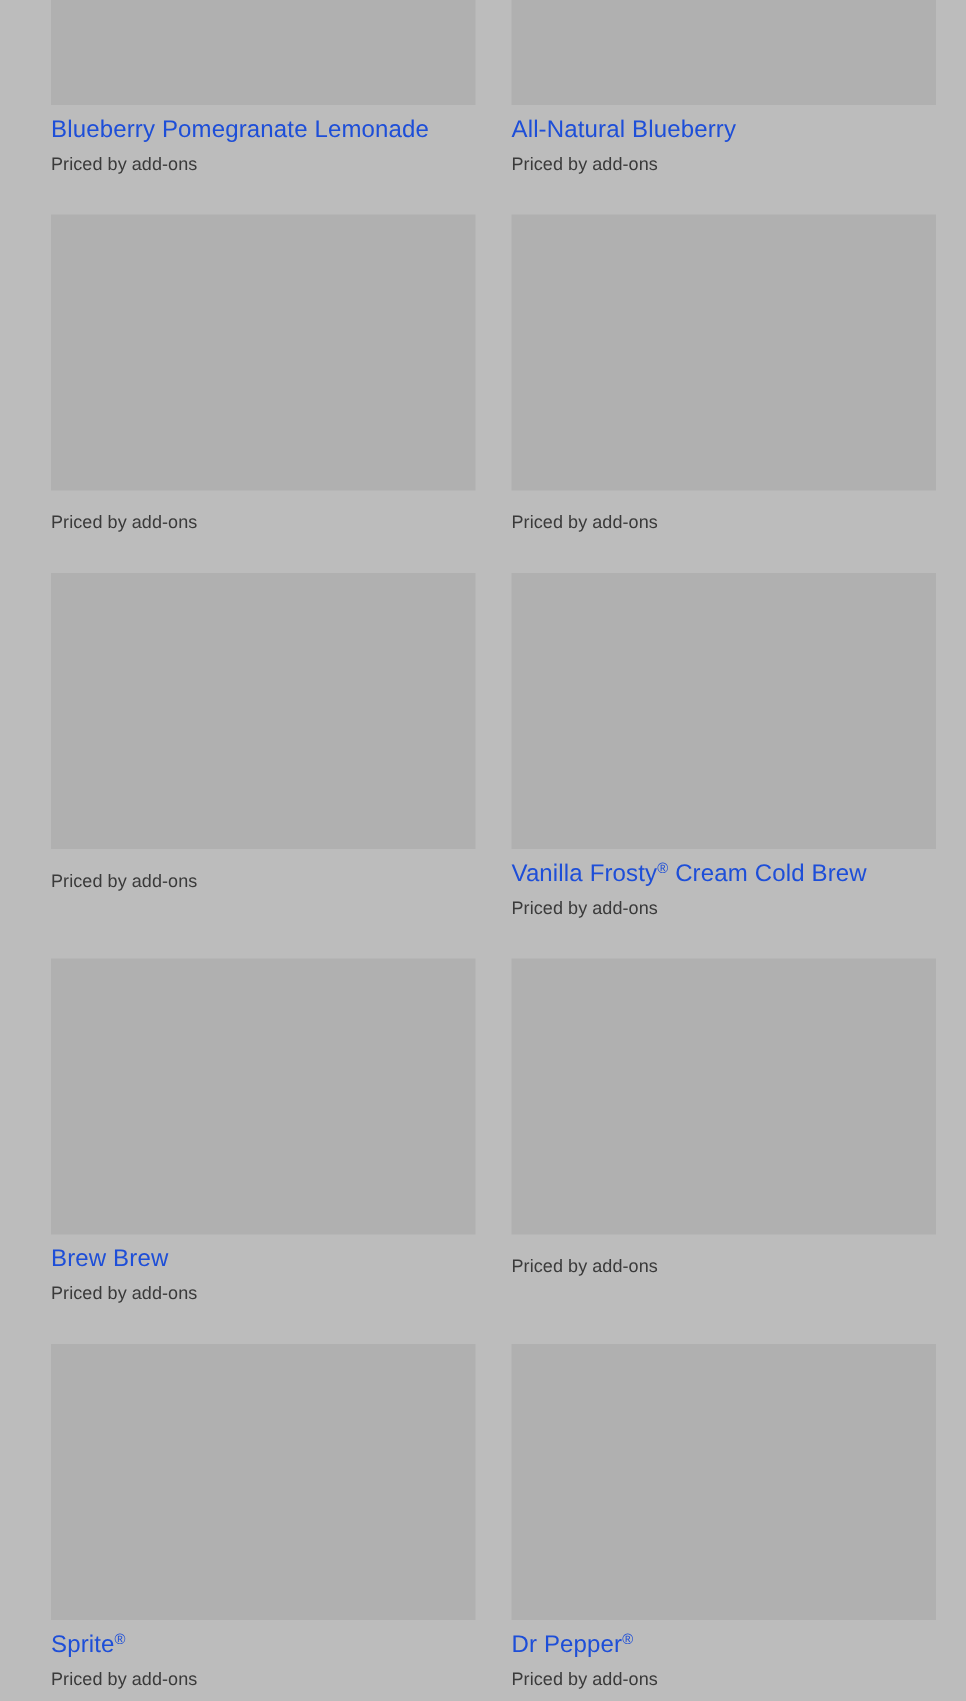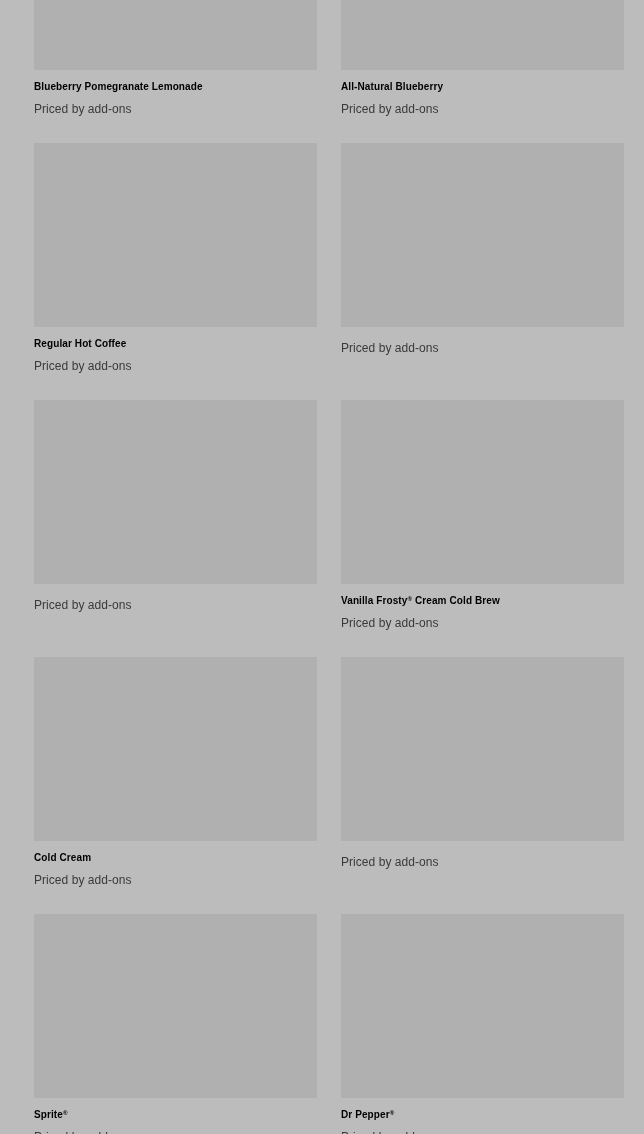--- a/index.html
+++ b/index.html
@@ -45,24 +45,24 @@
   .row-clipped .product-thumb {
     height: 70px;
   }
 
   .product-info {
     padding-top: 8px;
     padding-bottom: 26px;
   }
 
   .product-name {
-    font-size: 10px;
-    font-weight: 700;
+    font-size: 16px;
+    font-weight: 400;
     line-height: 18px;
-    color: #000000;
+    color: #1d4ed8;
     letter-spacing: 0.1px;
     white-space: nowrap;
   }
 
   .product-price {
     margin-top: 5px;
     font-size: 12px;
     font-weight: 400;
     line-height: 16px;
     color: #3a3a3a;
@@ -90,21 +90,20 @@
     <div class="product-card row-clipped">
       <div class="product-thumb"></div>
       <div class="product-info">
         <div class="product-name">All-Natural Blueberry</div>
         <div class="product-price">Priced by add-ons</div>
       </div>
     </div>
     <div class="product-card">
       <div class="product-thumb"></div>
       <div class="product-info">
-        <div class="product-name">Regular Hot Coffee</div>
         <div class="product-price">Priced by add-ons</div>
       </div>
     </div>
     <div class="product-card">
       <div class="product-thumb"></div>
       <div class="product-info">
         <div class="product-price">Priced by add-ons</div>
       </div>
     </div>
     <div class="product-card">
@@ -116,21 +115,21 @@
     <div class="product-card">
       <div class="product-thumb"></div>
       <div class="product-info">
         <div class="product-name">Vanilla Frosty<span class="reg-mark">®</span> Cream Cold Brew</div>
         <div class="product-price">Priced by add-ons</div>
       </div>
     </div>
     <div class="product-card">
       <div class="product-thumb"></div>
       <div class="product-info">
-        <div class="product-name">Cold Cream</div>
+        <div class="product-name">Brew Brew</div>
         <div class="product-price">Priced by add-ons</div>
       </div>
     </div>
     <div class="product-card">
       <div class="product-thumb"></div>
       <div class="product-info">
         <div class="product-price">Priced by add-ons</div>
       </div>
     </div>
     <div class="product-card">

